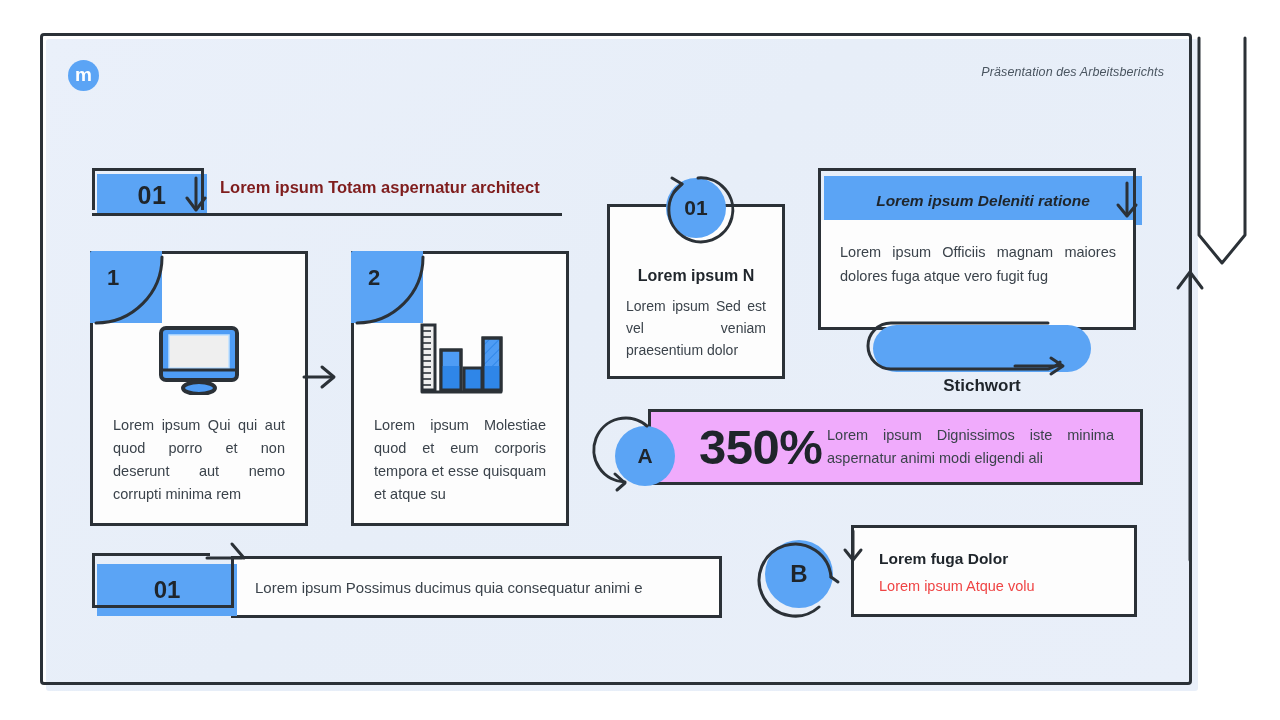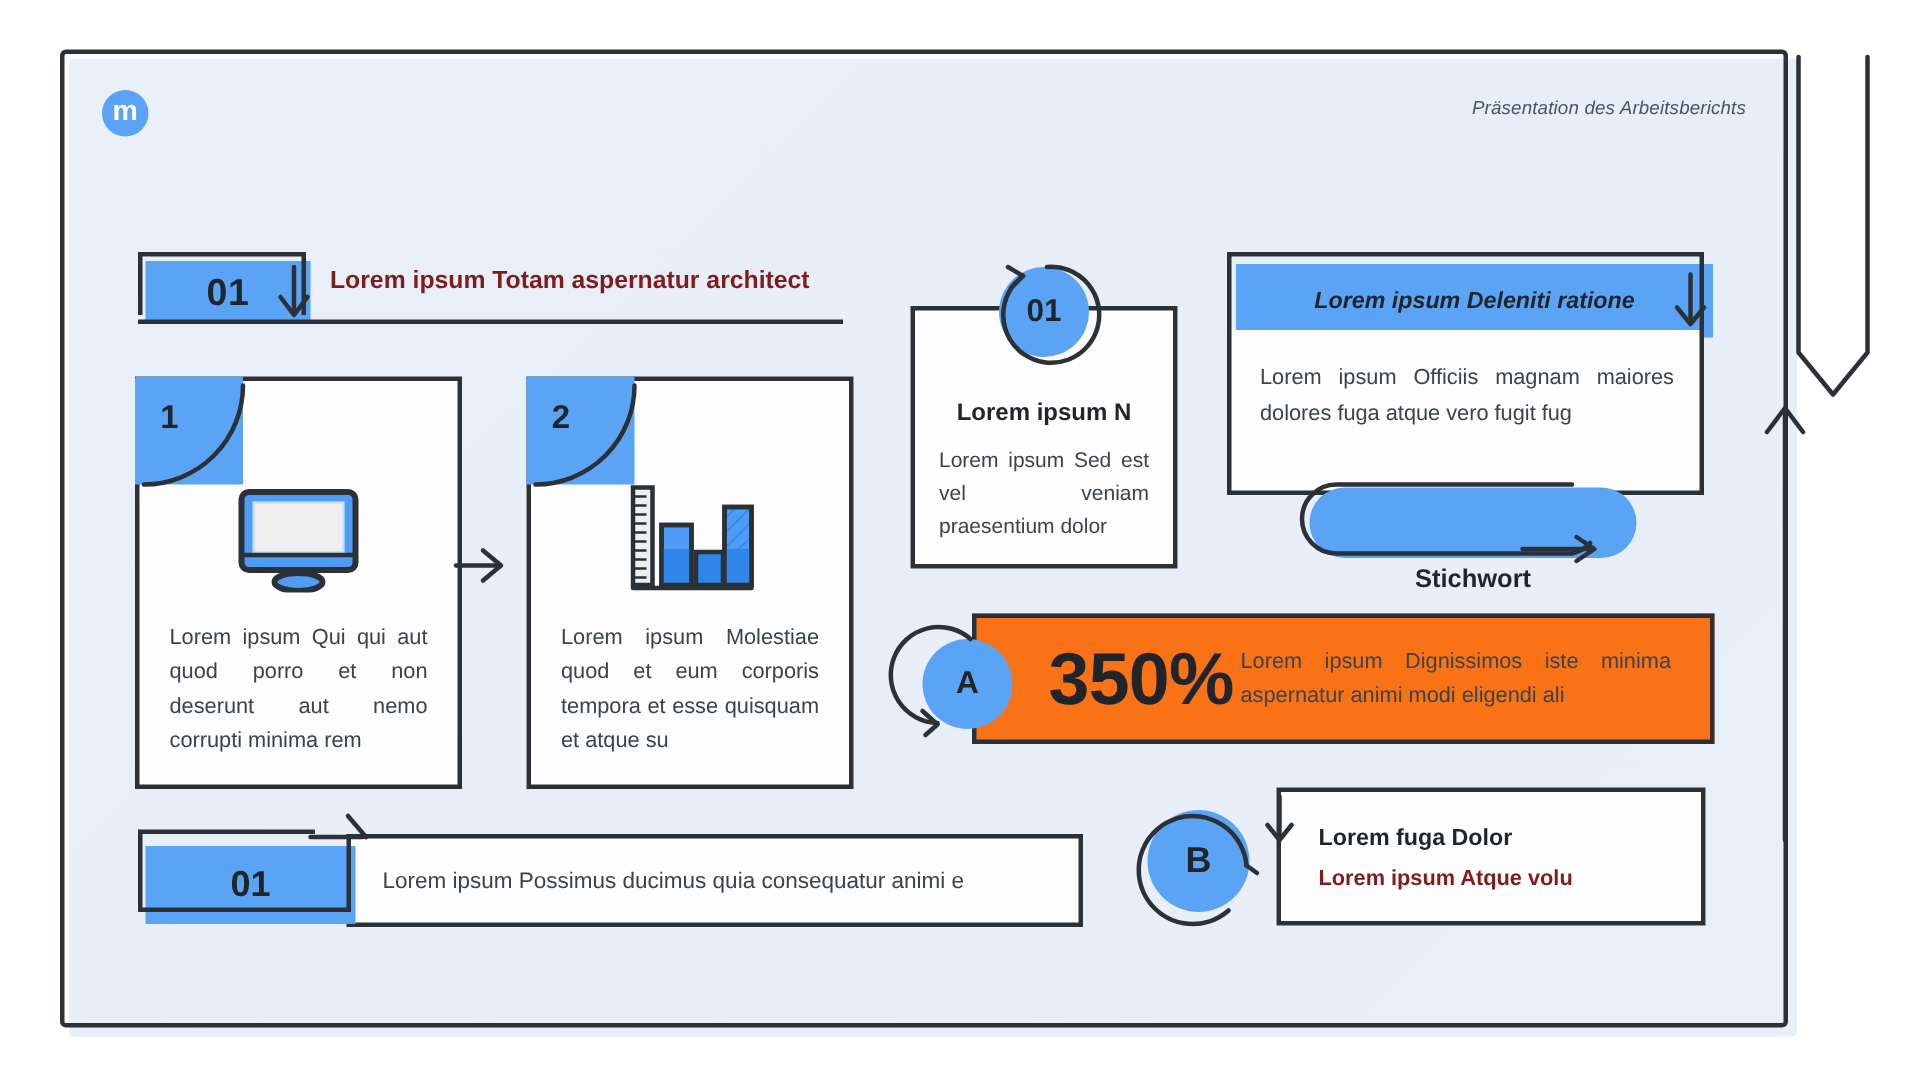--- a/index.html
+++ b/index.html
@@ -291,22 +291,22 @@
   .pill .ptxt {
     position:absolute; left: 8px; top: 5px; width: 218px; height: 47px;
     display:flex; align-items:center; justify-content:center;
     font-size: 17px; font-weight:700; color:#1f252b; z-index: 4; margin-top: 37px;
   }
   .pill svg { position:absolute; left:0; top:0; z-index:3; overflow:visible; }
 
   
   .stat {
     position:absolute; left: 648px; top: 409px;
-    width: 495px; height: 87px;
-    background:#f97316;
+    width: 495px; height: 76px;
+    background:#f0abfc;
     border: 3px solid #2b3137;
     z-index: 5;
     display:flex; align-items:center;
   }
   .stat .big {
     position:absolute; left: 48px; top: 50%;
     transform: translateY(-50%);
     font-size: 49px; font-weight: 700; color:#1f252b;
     letter-spacing: -.5px;
   }
@@ -324,21 +324,21 @@
     width: 286px; height: 92px;
     background:#fdfdfd; border: 3px solid #2b3137;
     z-index: 5;
   }
   .bcard .t1 {
     position:absolute; left: 25px; top: 22px;
     font-size: 15.5px; font-weight:700; color:#1f252b;
   }
   .bcard .t2 {
     position:absolute; left: 25px; top: 50px;
-    font-size: 14.5px; color:#7f1d1d;font-weight:bold;
+    font-size: 14.5px; color:#ef4444;
   }
   #bcard-circ { left: 759px; top: 534px; z-index: 7; width: 80px; height: 80px; }
   #bcard-circ .disc { left: 6px; top: 6px; width: 68px; height: 68px; }
   #bcard-circ .txt  { left: 6px; top: 6px; width: 68px; height: 68px; font-size: 24px; }
   .bcard-arrow { position:absolute; left: 838px; top: 528px; width: 30px; height: 40px; z-index: 8; }
 
   .arrow12 { position:absolute; left: 300px; top: 362px; width: 40px; height: 30px; z-index: 8; }
 
   svg { display:block; }
 </style>

